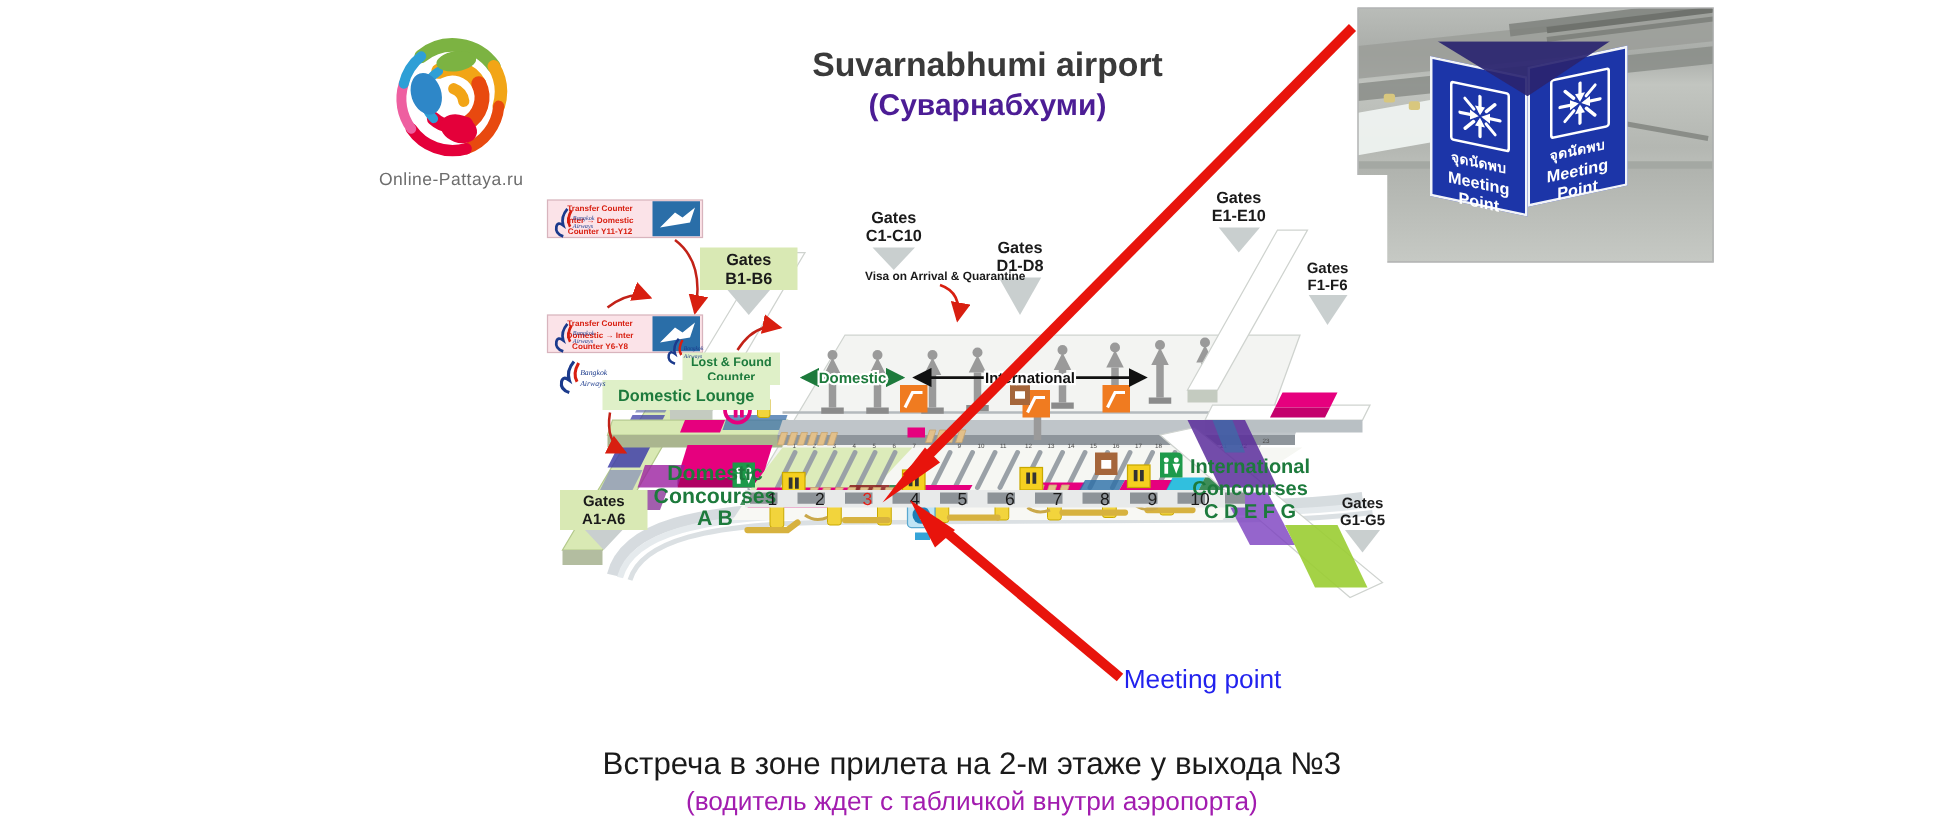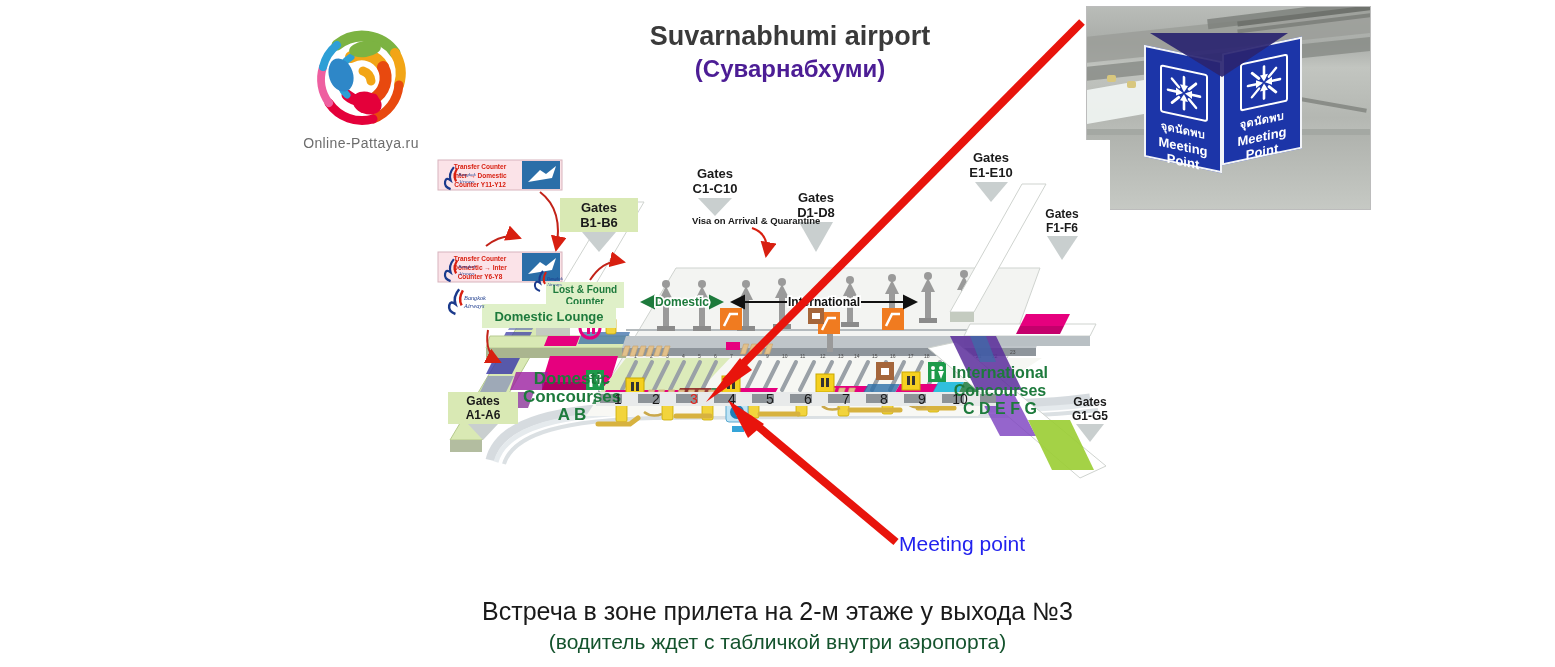--- a/index.html
+++ b/index.html
@@ -15,21 +15,21 @@
   
   #logo{position:absolute;left:291px;top:23px;width:140px;height:135px;}
   #logo .swirl{position:absolute;left:16px;top:0;width:110px;height:110px;}
   #logo .brand{
     position:absolute;left:0;top:112px;width:140px;text-align:center;
     font-size:14px;color:#6d6d6d;letter-spacing:.4px;
     font-family:"Liberation Sans",sans-serif;
   }
 
   
-  #title-block{position:absolute;left:560px;top:20px;width:460px;text-align:center;}
+  #title-block{position:absolute;left:560px;top:36px;width:460px;text-align:center;}
   #title-block .t1{font-size:27px;font-weight:bold;color:#3a3a3a;line-height:1.25;}
   #title-block .t2{font-size:24px;font-weight:bold;color:#4c1d95;line-height:1.25;}
 
   
   #photo{
     position:absolute;left:1086px;top:6px;width:283px;height:202px;
     overflow:hidden;background:#9aa0a0;border:1px solid #bcbcbc;
   }
   .ph-ceiling{position:absolute;left:0;top:0;width:100%;height:100%;
     background:
@@ -83,21 +83,21 @@
   
   #mp-caption{
     position:absolute;left:899px;top:532px;
     font-size:21px;color:#2222ee;
     font-family:"Liberation Sans",sans-serif;
   }
 
   
   #bottom-caption{position:absolute;left:0;top:595px;width:1555px;text-align:center;}
   #bottom-caption .l1{font-size:25px;color:#1a1a1a;line-height:1.3;}
-  #bottom-caption .l2{font-size:21px;color:#14532d;line-height:1.3;}
+  #bottom-caption .l2{font-size:21px;color:#a21caf;line-height:1.3;}
 </style>
 </head>
 <body>
 
 <div class="page">
 
   <div id="logo">
     <svg class="swirl" viewBox="0 0 110 110">
       <g fill="none" stroke-linecap="round">
         <path d="M30 22 A40 40 0 0 1 88 30" stroke="#7cb342" stroke-width="11"></path>

